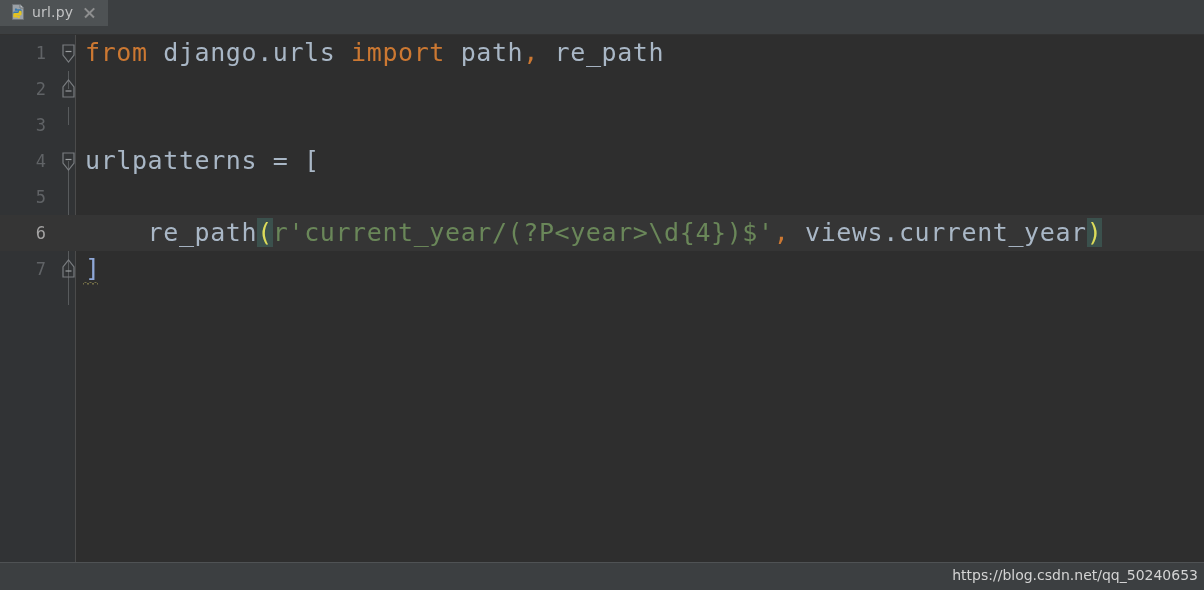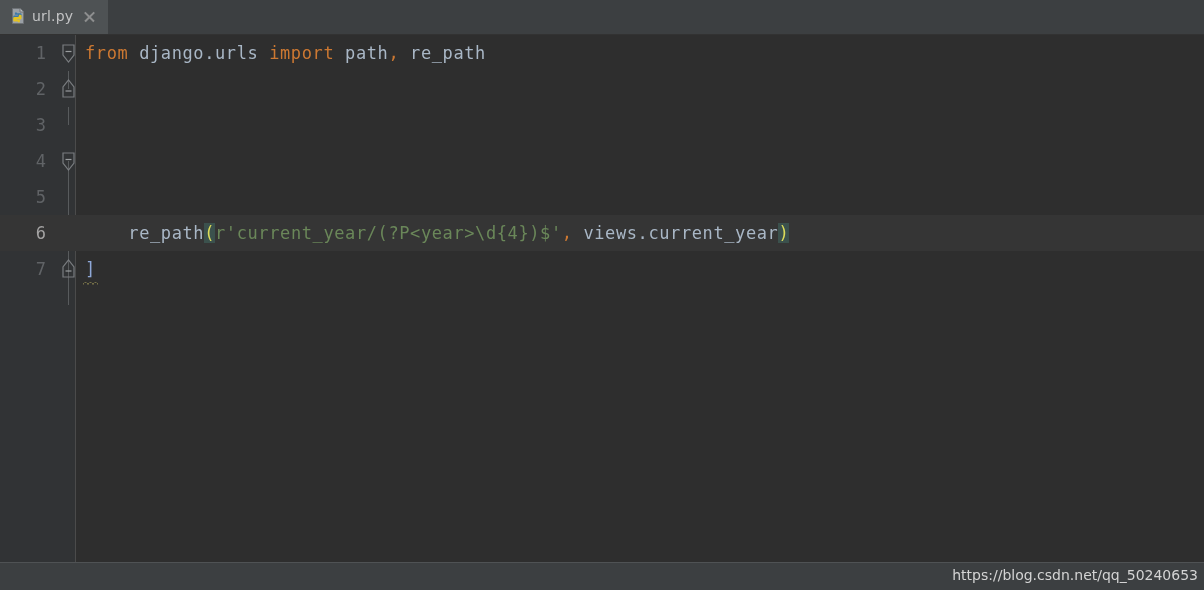--- a/index.html
+++ b/index.html
@@ -20,21 +20,21 @@
     left: 0; top: 0;
     width: 1204px;
     height: 35px;
     background: #3C3F41;
     border-bottom: 1px solid #323232;
     box-sizing: border-box;
   }
   .tab {
     position: absolute;
     left: 0; top: 0;
-    height: 34px;
+    height: 26px;
     background: #4E5254;
     display: flex;
     align-items: center;
     padding: 0 8px 0 10px;
     box-sizing: border-box;
     border-bottom: 2px solid #4E5254;
   }
   .tab-icon {
     width: 16px; height: 16px;
     margin-right: 6px;
@@ -108,21 +108,21 @@
     font-size: 17px;
     color: #606366;
     line-height: 36px;
   }
   .line.current .lnum { color: #A4A3A3; }
 
   .code {
     position: absolute;
     left: 85px;
     font-family: "DejaVu Sans Mono", monospace;
-    font-size: 17px;
+    font-size: 25px;
     letter-spacing: 0.6px;
     line-height: 36px;
     white-space: pre;
     color: #A9B7C6;
   }
 
   .kw   { color: #CC7832; }
   .pln  { color: #A9B7C6; }
   .str  { color: #6A8759; }
   .comma{ color: #CC7832; }
@@ -227,20 +227,21 @@
       <span class="lnum">3</span>
       <span class="code"></span>
     </div>
 
     <div class="line" style="top:108px;">
       <span class="lnum">4</span>
       <svg class="foldmark" style="top:9px;" viewBox="0 0 15 20">
         <path d="M2 1 H13 V11 L7.5 18 L2 11 Z" fill="none" stroke="#7A7D80" stroke-width="1.2"></path>
         <line x1="4.5" y1="7.5" x2="10.5" y2="7.5" stroke="#9A9D9F" stroke-width="1.2"></line>
       </svg>
+      <span class="code"><span class="pln">urlpatterns = [</span></span>
     </div>
 
     <div class="line" style="top:144px;">
       <span class="lnum">5</span>
     </div>
 
     <div class="line current" style="top:180px;">
       <span class="lnum">6</span>
       <span class="code"><span class="pln">    re_path</span><span class="paren-hl">(</span><span class="str">r'current_year/(?P&lt;year&gt;\d{4})$'</span><span class="comma">,</span><span class="pln"> views.current_year</span><span class="paren-hl">)</span></span>
     </div>

